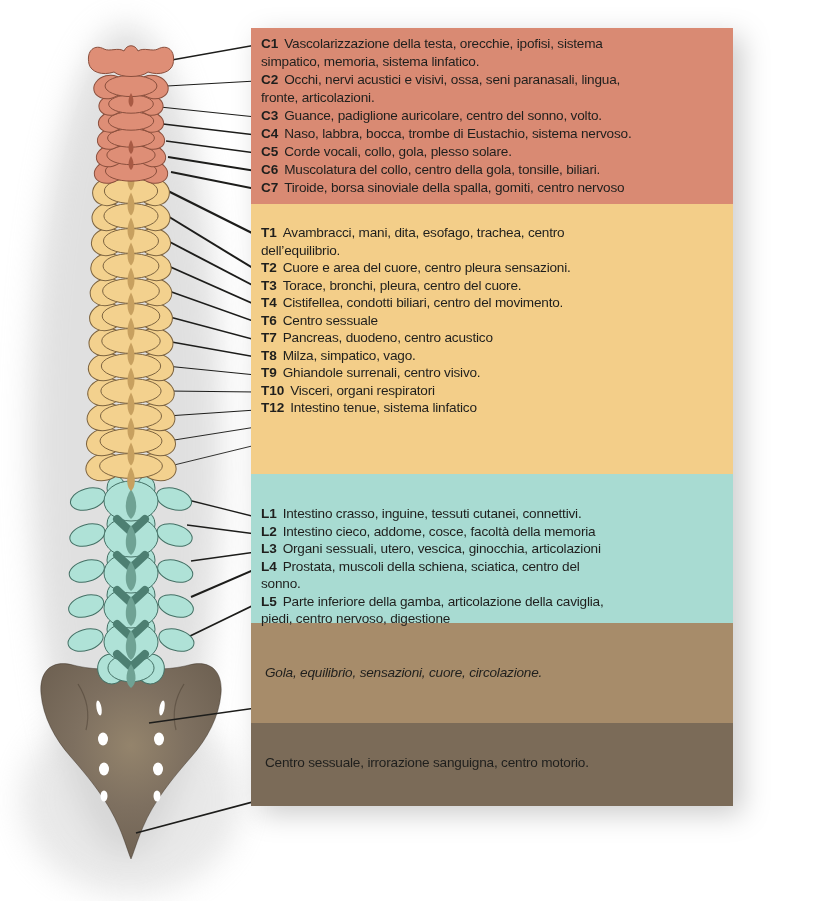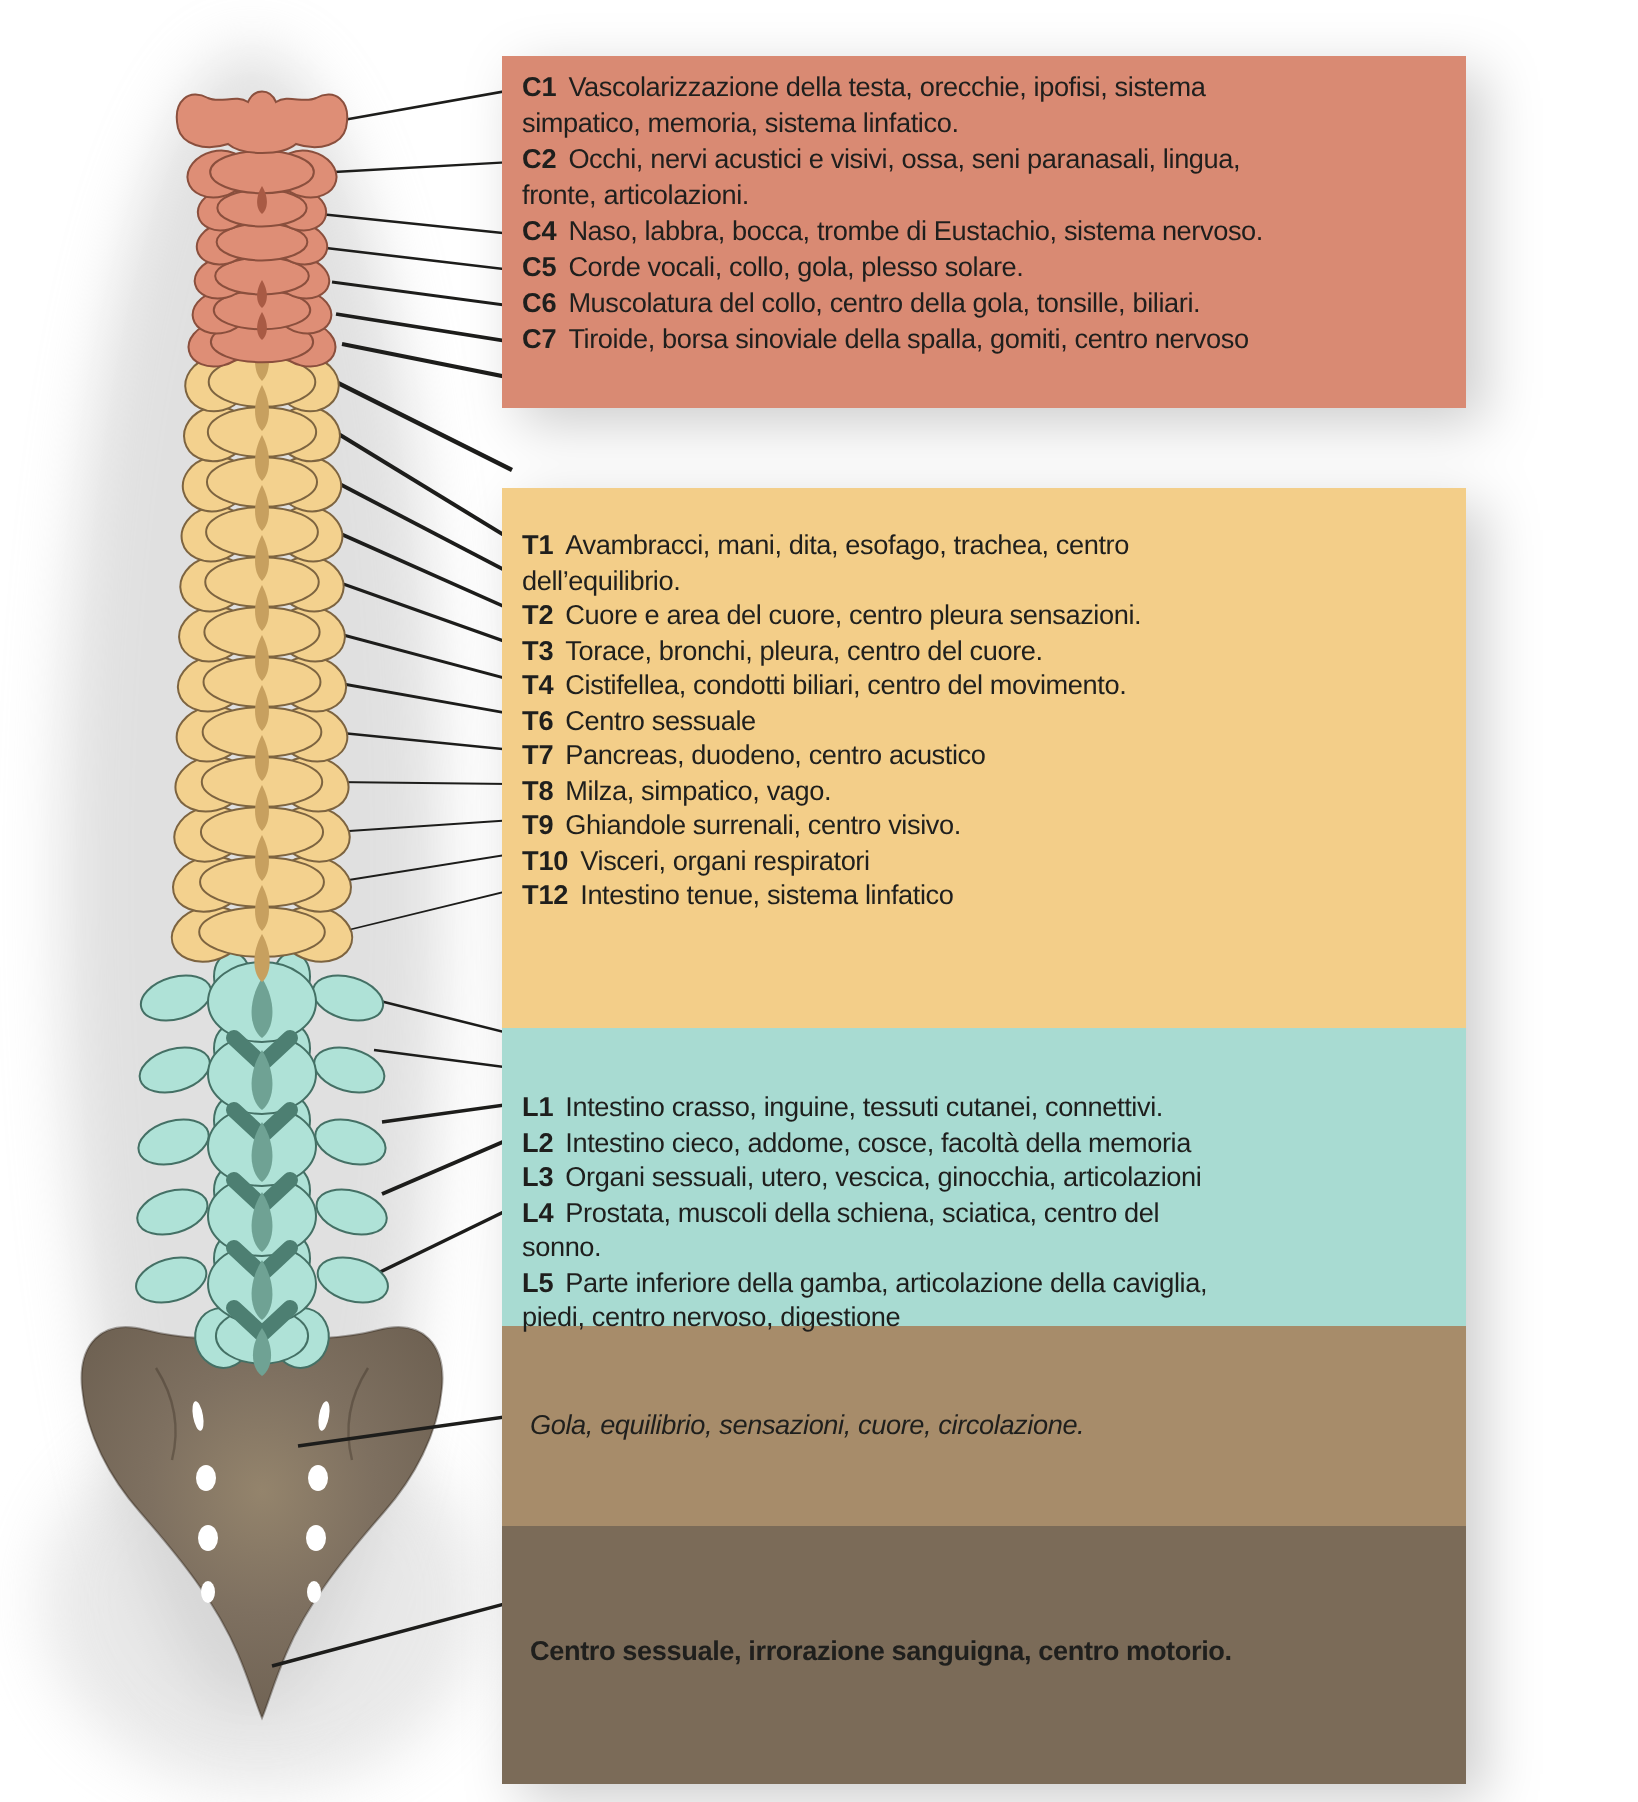--- a/index.html
+++ b/index.html
@@ -8,24 +8,24 @@
     font-family:"Liberation Sans",sans-serif;color:var(--text,#1f1f1d);
   }
   #spine{position:absolute;left:0;top:0;width:819px;height:901px;z-index:1;}
   #spine svg{display:block;}
   .panel{
     position:absolute;left:251px;top:28px;width:482px;z-index:2;
     filter:drop-shadow(9px 8px 14px rgba(0,0,0,0.20));
   }
   .block{box-sizing:border-box;width:482px;}
   .b-cervical{background:var(--block_cervical);height:176px;padding:7px 8px 0 10px;}
-  .b-thoracic{background:var(--block_thoracic);height:270px;padding:20px 8px 0 10px;margin-top:40px;}
+  .b-thoracic{background:var(--block_thoracic);height:270px;padding:20px 8px 0 10px;}
   .b-lumbar{background:var(--block_lumbar);height:149px;padding:31px 8px 0 10px;}
   .b-sacrum{background:var(--block_sacrum);height:100px;display:flex;align-items:center;padding:0 8px 0 14px;font-style:italic;}
-  .b-coccyx{background:var(--block_coccyx);height:129px;display:flex;align-items:center;padding:0 8px 4px 14px;font-weight:bold;}
+  .b-coccyx{background:var(--block_coccyx);height:83px;display:flex;align-items:center;padding:0 8px 4px 14px;}
   .entry{
     margin:0;white-space:pre-line;font-size:13.6px;letter-spacing:-0.2px;
     line-height:17.5px;color:var(--text,#1f1f1d);
   }
   .b-cervical .entry{line-height:18px;}
   .entry b{font-weight:700;margin-right:6px;letter-spacing:-0.1px;}
 </style>
 </head>
 <body>
 
@@ -208,20 +208,21 @@
           <line x1="136" y1="833" x2="256" y2="801" stroke="#1D1D1B" stroke-width="1.7"></line>
         </g>
       </svg>
     </div>
   <div class="panel">
     <section class="block b-cervical">
         <p class="entry"><b>C1</b><span>Vascolarizzazione della testa, orecchie, ipofisi, sistema
 simpatico, memoria, sistema linfatico.</span></p>
         <p class="entry"><b>C2</b><span>Occhi, nervi acustici e visivi, ossa, seni paranasali, lingua,
 fronte, articolazioni.</span></p>
+        <p class="entry"><b>C3</b><span>Guance, padiglione auricolare, centro del sonno, volto.</span></p>
         <p class="entry"><b>C4</b><span>Naso, labbra, bocca, trombe di Eustachio, sistema nervoso.</span></p>
         <p class="entry"><b>C5</b><span>Corde vocali, collo, gola, plesso solare.</span></p>
         <p class="entry"><b>C6</b><span>Muscolatura del collo, centro della gola, tonsille, biliari.</span></p>
         <p class="entry"><b>C7</b><span>Tiroide, borsa sinoviale della spalla, gomiti, centro nervoso</span></p>
       </section>
     <section class="block b-thoracic">
         <p class="entry"><b>T1</b><span>Avambracci, mani, dita, esofago, trachea, centro
 dell’equilibrio.</span></p>
         <p class="entry"><b>T2</b><span>Cuore e area del cuore, centro pleura sensazioni.</span></p>
         <p class="entry"><b>T3</b><span>Torace, bronchi, pleura, centro del cuore.</span></p>

